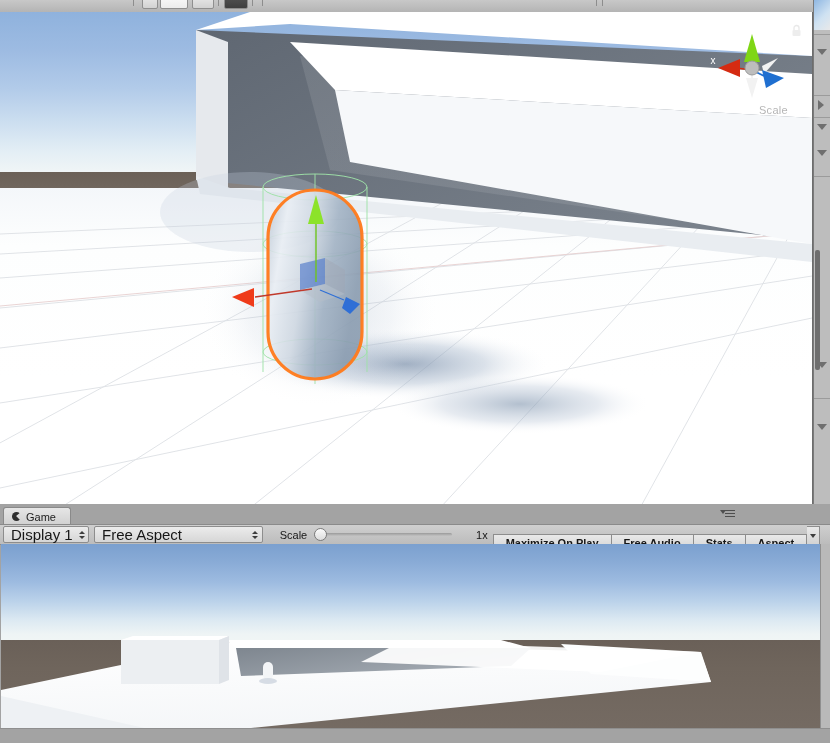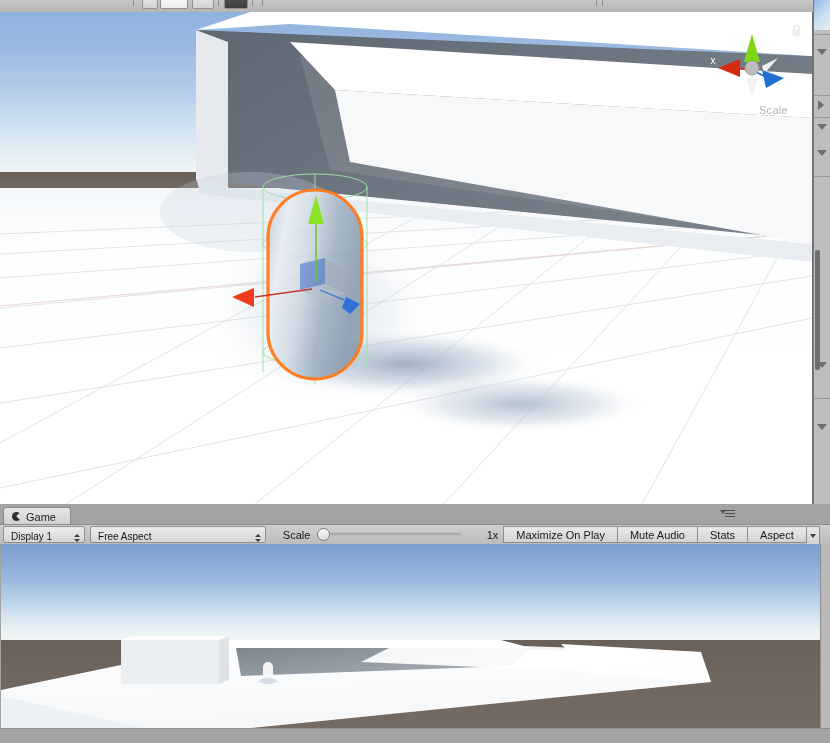--- a/index.html
+++ b/index.html
@@ -129,50 +129,50 @@
     border-top:4px solid #4e4e4e;
   }
 
   .game-toolbar{
     position:absolute;left:0;top:18px;width:830px;height:19px;
     background:linear-gradient(#cfcfcf,#bcbcbc);
     border-top:1px solid #8a8a8a;border-bottom:1px solid #8a8a8a;
     display:flex;align-items:stretch;
   }
   .gt-dd{
-    display:flex;align-items:flex-end;justify-content:space-between;
+    display:flex;align-items:center;justify-content:space-between;
     height:17px;margin:1px 0 12px 0;
     background:linear-gradient(#ececec,#d6d6d6);
     border:1px solid #8d8d8d;border-radius:2px;
     padding:0 4px 0 7px;box-sizing:border-box;
-    font-size:10px;color:#171717;white-space:nowrap;
+    font-size:15px;color:#171717;white-space:nowrap;
   }
   .dd-arrows{
     display:inline-flex;flex-direction:column;align-items:center;
     gap:2px;margin-left:6px;
   }
   .dd-arrows .up{width:0;height:0;border-left:3px solid transparent;border-right:3px solid transparent;border-bottom:3px solid #3d3d3d;}
   .dd-arrows .dn{width:0;height:0;border-left:3px solid transparent;border-right:3px solid transparent;border-top:3px solid #3d3d3d;}
 
   .gt-label{display:flex;align-items:center;padding:0 5px;font-size:11px;color:#171717;}
   .slider-track{
     position:relative;height:3px;background:linear-gradient(#9a9a9a,#c2c2c2);
     border-radius:2px;align-self:center;
   }
   .slider-knob{
     position:absolute;top:-5px;left:0;width:11px;height:11px;border-radius:50%;
     background:linear-gradient(#fbfbfb,#dcdcdc);border:1px solid #7b7b7b;
   }
   .gt-btn{
     display:flex;align-items:center;justify-content:center;
-    height:17px;margin-top:1px;
+    height:17px;margin-top:9px;
     padding:0 12px;box-sizing:border-box;
     background:linear-gradient(#e9e9e9,#d3d3d3);
     border:1px solid #8d8d8d;border-left:none;
-    font-size:11px;color:#171717;white-space:nowrap;
+    font-size:11px;color:#171717;white-space:nowrap;font-weight:bold;
   }
   .gt-btn.first{border-left:1px solid #8d8d8d;}
   .gt-caret{
     display:flex;align-items:center;justify-content:center;
     width:13px;height:17px;margin-top:1px;
     background:linear-gradient(#e9e9e9,#d3d3d3);
     border:1px solid #8d8d8d;border-left:none;
   }
   .gt-caret .c{width:0;height:0;border-left:3px solid transparent;border-right:3px solid transparent;border-top:4px solid #3d3d3d;}
 
@@ -419,21 +419,21 @@
 
       <div class="gt-label" style="margin-left:12px">Scale</div>
       <div class="slider-track" style="width:152px;margin-left:2px">
         <span class="slider-knob"></span>
       </div>
       <div class="gt-label" style="width:34px;justify-content:flex-end">1x</div>
 
       <div style="flex:1"></div>
 
       <div class="gt-btn first">Maximize On Play</div>
-      <div class="gt-btn">Mute Audio</div>
+      <div class="gt-btn">Free Audio</div>
       <div class="gt-btn">Stats</div>
       <div class="gt-btn">Aspect</div>
       <div class="gt-caret" style="margin-right:10px">
           <span class="c"></span>
         </div>
     </div>
 
     <div class="game-render">
       <div class="g-sky"></div>
       <div class="g-ground"></div>

